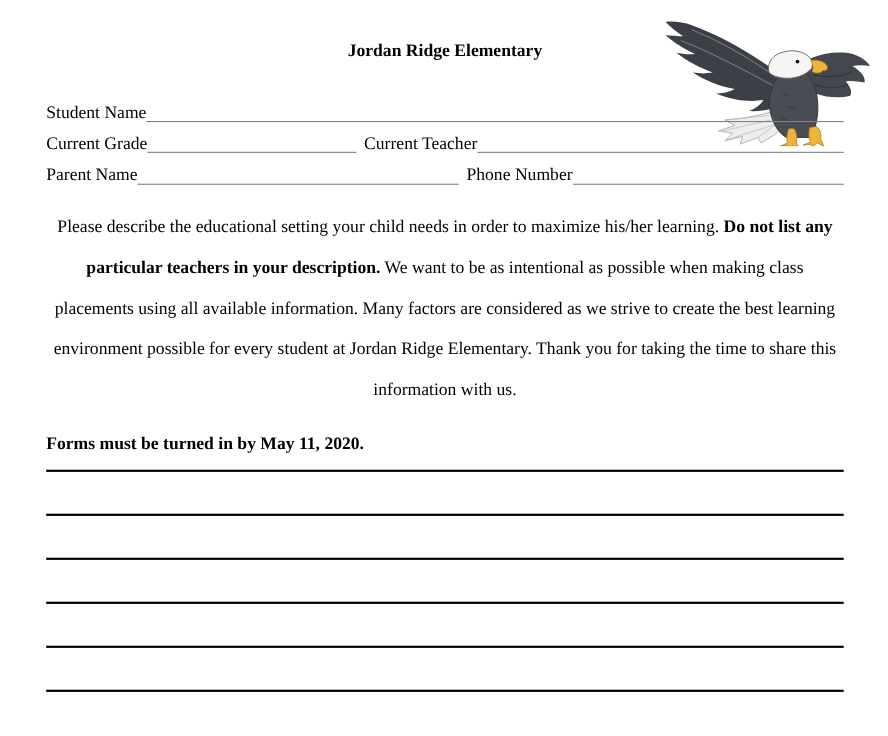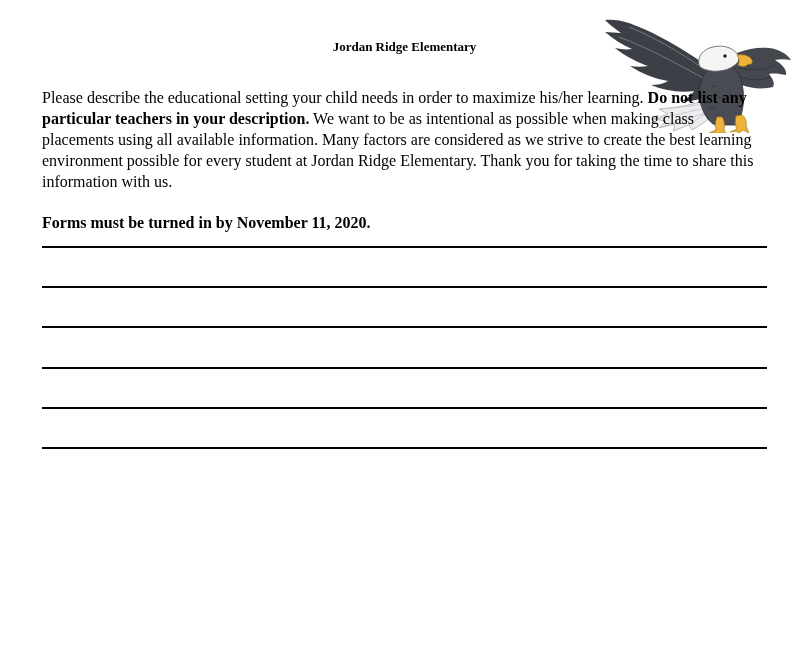--- a/index.html
+++ b/index.html
@@ -3,33 +3,33 @@
 <meta charset="utf-8">
 <style>
   * { margin:0; padding:0; box-sizing:border-box; }
   html,body { background:#ffffff; }
   .page {
     position:relative; width:807px; height:669px; background:#ffffff;
     overflow:hidden; font-family:"Liberation Serif", serif;
     color:#000; font-size:16px;
   }
   .content { position:absolute; left:42px; right:40px; top:0; }
-  .doc-header { text-align:center; padding-top:37px; font-weight:bold; font-size:13px; line-height:19px; }
+  .doc-header { text-align:center; padding-top:37px; font-weight:bold; font-size:16px; line-height:19px; }
   .eagle { position:absolute; top:13px; right:12px; width:196px; height:120px; }
 
   .fields { margin-top:28px; }
   .frow { display:flex; align-items:flex-end; height:28.5px; }
   .flabel { white-space:nowrap; line-height:20px; }
   .fline { border-bottom:1px solid #7f7f7f; height:18px; margin-bottom:2px; }
   .grow { flex:1 1 auto; }
   .gap { margin-left:7px; }
   .gradeline { width:190px; }
   .parentline { width:292px; }
 
-  .intro { margin-top:31px; line-height:21px; }
+  .intro { margin-top:18px; line-height:37px;text-align:center; }
   .deadline { margin-top:17px; font-weight:bold; line-height:28px; }
   .reminder { margin-top:3px; color:#a9a9a9; line-height:28px; }
 
   .answer-lines { margin-top:9px; }
   .wline { height:40.2px; border-top:2px solid #000; }
 </style>
 </head>
 <body>
 
 <div class="page">
@@ -67,24 +67,42 @@
       C147,54 143,54 139,52 C141,49 140,45 138,42 Z"></path>
     <circle cx="126" cy="43" r="1.7" fill="#17181c"></circle>
   </svg>
 
   <div class="content">
 
     <div class="doc-header">
       <div>Jordan Ridge Elementary</div>
     </div>
 
+    <div class="fields">
+      <div class="frow">
+        <span class="flabel">Student Name</span>
+        <span class="fline grow"></span>
+      </div>
+      <div class="frow">
+        <span class="flabel">Current Grade</span>
+        <span class="fline gradeline"></span>
+        <span class="flabel gap">Current Teacher</span>
+        <span class="fline grow"></span>
+      </div>
+      <div class="frow">
+        <span class="flabel">Parent Name</span>
+        <span class="fline parentline"></span>
+        <span class="flabel gap">Phone Number</span>
+        <span class="fline grow"></span>
+      </div>
+    </div>
 
     <p class="intro"><span>Please describe the educational setting your child needs in order to maximize his/her learning. </span><strong>Do not list any particular teachers in your description.</strong><span> We want to be as intentional as possible when making class placements using all available information. Many factors are considered as we strive to create the best learning environment possible for every student at Jordan Ridge Elementary. Thank you for taking the time to share this information with us.</span></p>
 
-    <p class="deadline">Forms must be turned in by November 11, 2020.</p>
+    <p class="deadline">Forms must be turned in by May 11, 2020.</p>
 
     <div class="answer-lines" id="answer-lines">
         <div class="wline"></div>
         <div class="wline"></div>
         <div class="wline"></div>
         <div class="wline"></div>
         <div class="wline"></div>
         <div class="wline"></div>
       </div>
 

